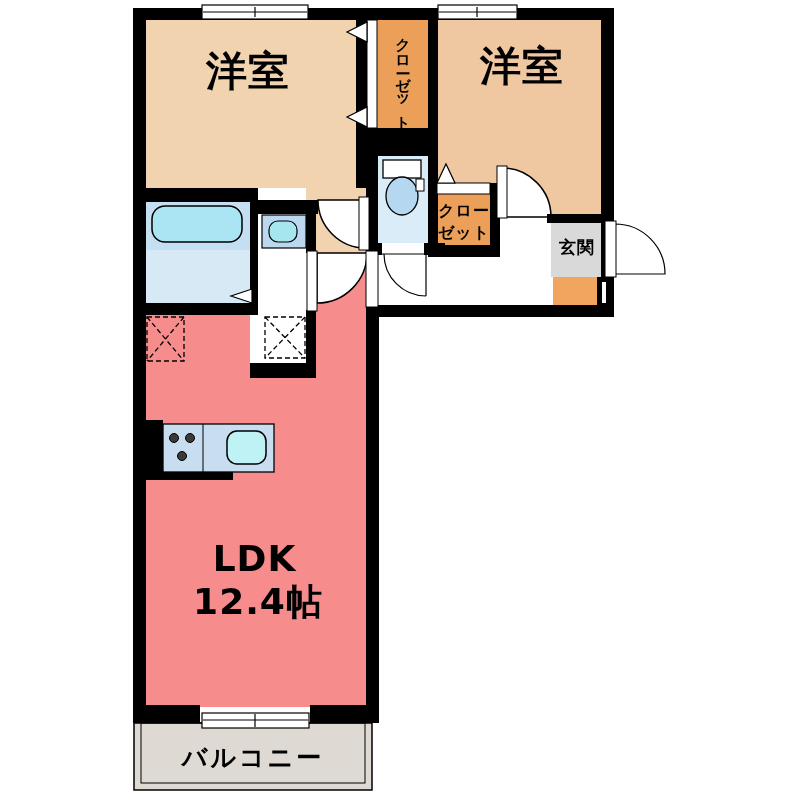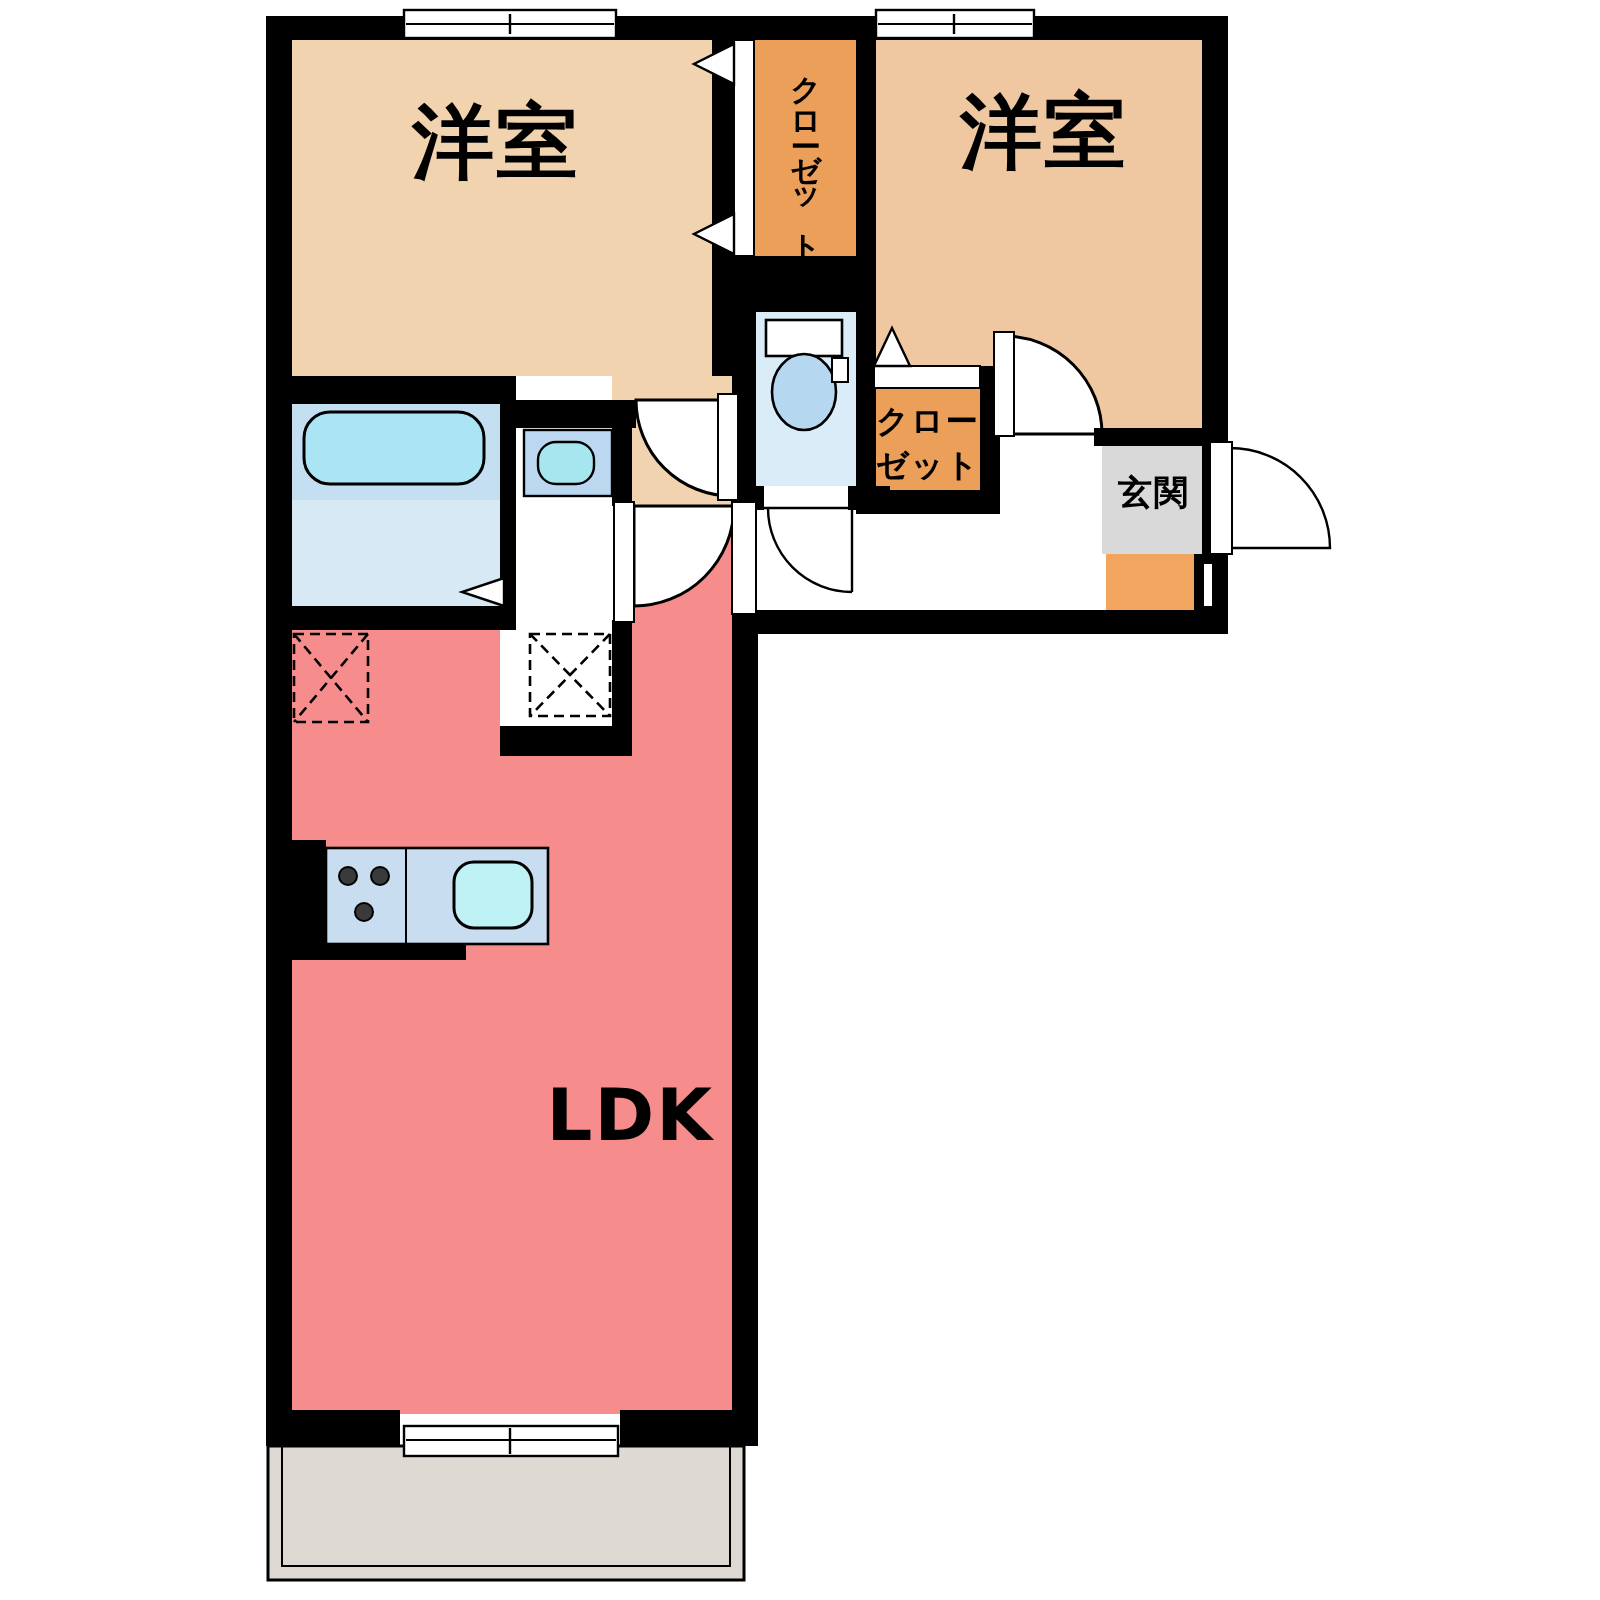--- a/index.html
+++ b/index.html
@@ -2,21 +2,21 @@
 <html><head>
 <meta charset="utf-8">
 <style>
   html,body{margin:0;padding:0;background:#ffffff;}
   #stage{position:relative;width:800px;height:800px;background:#ffffff;overflow:hidden;
          font-family:"DejaVu Sans","Liberation Sans",sans-serif;}
   #plan-svg{position:absolute;left:0;top:0;}
   .lbl{position:absolute;color:#000;font-weight:900;text-align:center;line-height:1.05;
        letter-spacing:1px;white-space:nowrap;}
   .lbl-big{font-size:41px;}
-  .lbl-ldk{font-size:36px;text-align:right;}
+  .lbl-ldk{font-size:36px;}
   .lbl-balcony{font-size:25px;letter-spacing:3px;}
   .lbl-genkan{font-size:17px;}
   .lbl-closet2{font-size:16px;white-space:normal;word-break:break-all;line-height:1.35;letter-spacing:1px;}
   .lbl-closet1{font-size:15px;white-space:normal;writing-mode:vertical-rl;text-orientation:upright;
                display:flex;align-items:center;justify-content:center;letter-spacing:2px;}
 </style>
 </head>
 <body>
 
 <div id="stage">
@@ -171,14 +171,16 @@
   <div class="lbl lbl-big" style="left:148px;top:50px;width:200px;">洋室</div>
 
   <div class="lbl lbl-big" style="left:422px;top:45px;width:200px;">洋室</div>
 
   <div class="lbl lbl-closet1" style="left:385px;top:25px;width:34px;height:101px;">クローゼット</div>
   <div class="lbl lbl-closet2" style="left:437px;top:200px;width:54px;">クローゼット</div>
 
   <div class="lbl lbl-genkan" style="left:548px;top:239px;width:58px;">玄関</div>
 
   <div class="lbl lbl-ldk" style="left:152px;top:540px;width:205px;">LDK</div>
+  <div class="lbl lbl-ldk" style="left:148px;top:583px;width:220px;">12.4帖</div>
 
+  <div class="lbl lbl-balcony" style="left:150px;top:745px;width:206px;">バルコニー</div>
 </div>
 
 </body></html>

